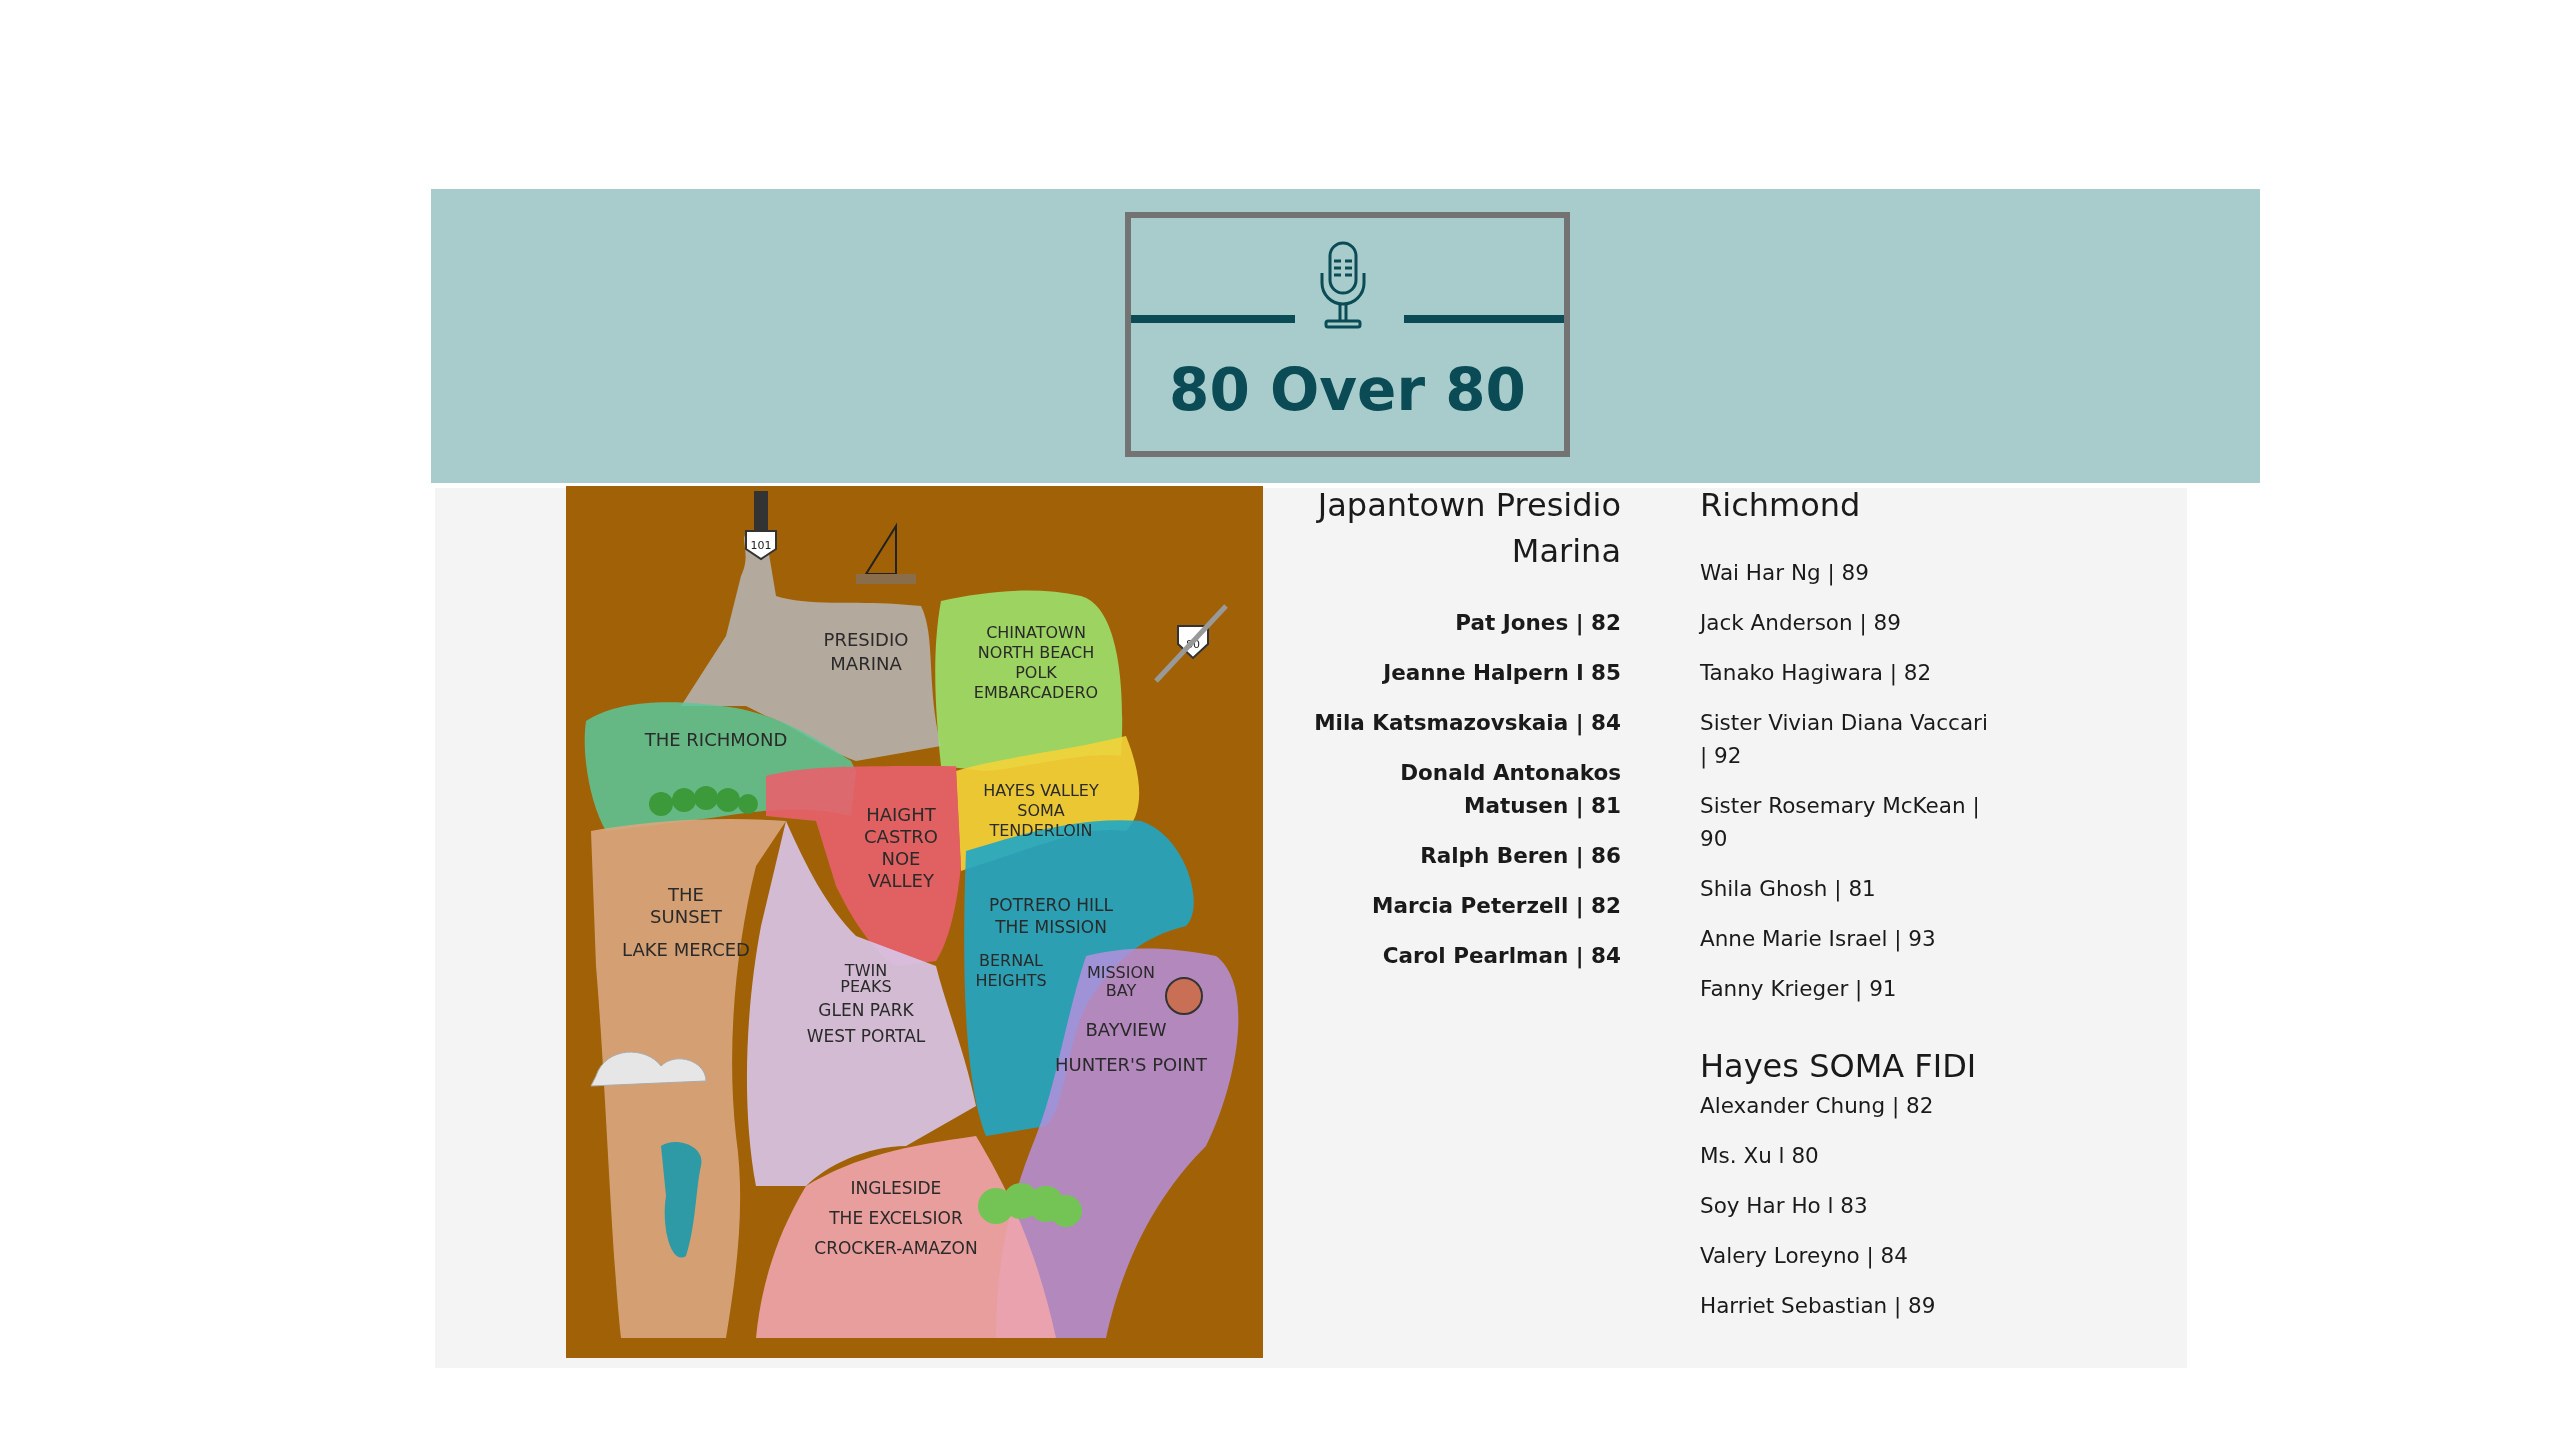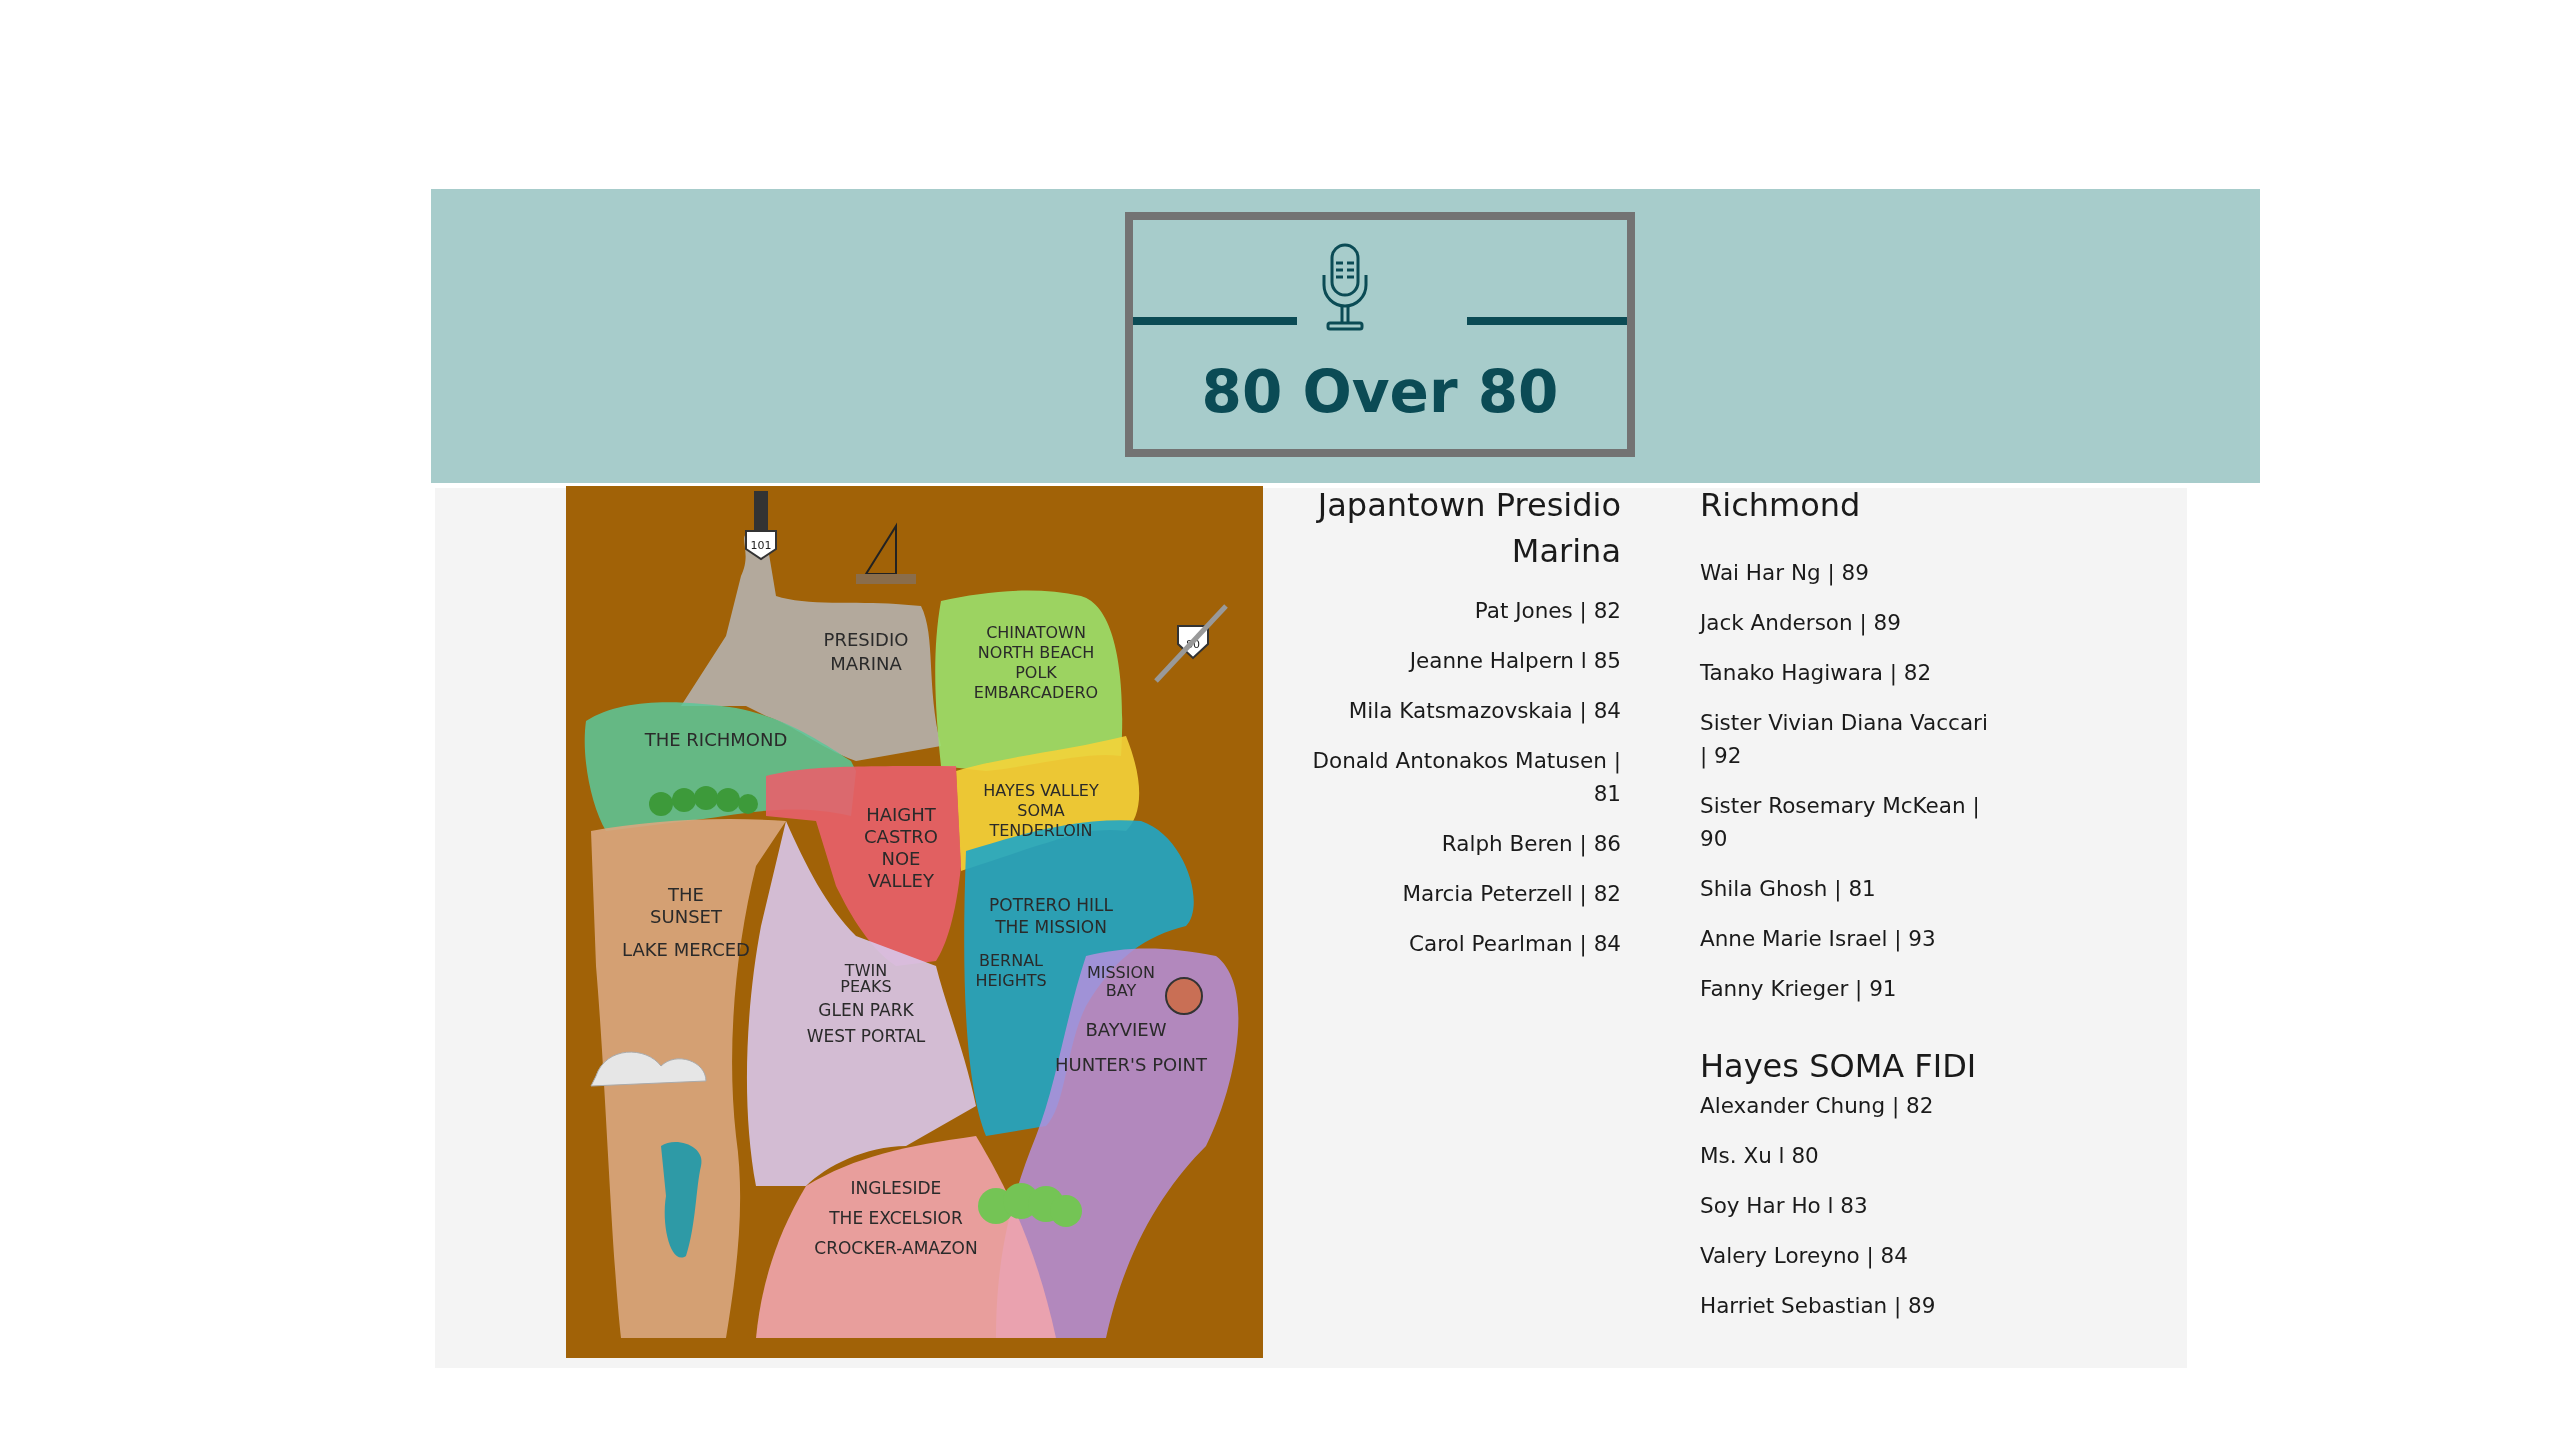--- a/index.html
+++ b/index.html
@@ -7,22 +7,22 @@
     width:2560px; height:1440px; position:relative; overflow:hidden;
     background:#ffffff;
     font-family:"Liberation Sans", "DejaVu Sans", sans-serif;
     color:#1c1c1c;
   }
   .banner {
     position:absolute; left:431px; top:189px; width:1829px; height:294px;
     background:#a7cccb;
   }
   .logo-box {
-    position:absolute; left:694px; top:23px; width:510px; height:245px;
-    box-sizing:border-box; border:8px solid #737373;
+    position:absolute; left:694px; top:23px; width:445px; height:245px;
+    box-sizing:border-box; border:6px solid #737373;
   }
   .logo-rule-left, .logo-rule-right {
     position:absolute; top:97px; height:8px; background:#0b4b55;
   }
   .logo-rule-left { left:0; width:164px; }
   .logo-rule-right { right:0; width:160px; }
   .logo-mic {
     position:absolute; left:183px; top:23px; width:58px; height:92px;
   }
   .logo-title {
@@ -165,21 +165,21 @@
           <text x="565" y="585">HUNTER'S POINT</text>
         <text x="330" y="708" font-size="17">INGLESIDE</text>
           <text x="330" y="738" font-size="17">THE EXCELSIOR</text>
           <text x="330" y="768" font-size="17">CROCKER-AMAZON</text>
       </g>
     </svg>
   </div>
 
   <div class="col" style="left:876px; top:-6px; width:310px;text-align:right;">
     <h2>Japantown Presidio Marina</h2>
-    <ul class="gap-long" style="margin-top:20px;">
+    <ul class="gap-long" style="margin-top:32px;font-weight:bold;">
       <li>Pat Jones | 82</li>
       <li>Jeanne Halpern l 85</li>
       <li>Mila Katsmazovskaia | 84</li>
       <li>Donald Antonakos Matusen | 81</li>
       <li>Ralph Beren | 86</li>
       <li>Marcia Peterzell | 82</li>
       <li>Carol Pearlman | 84</li>
     </ul>
   </div>
 

